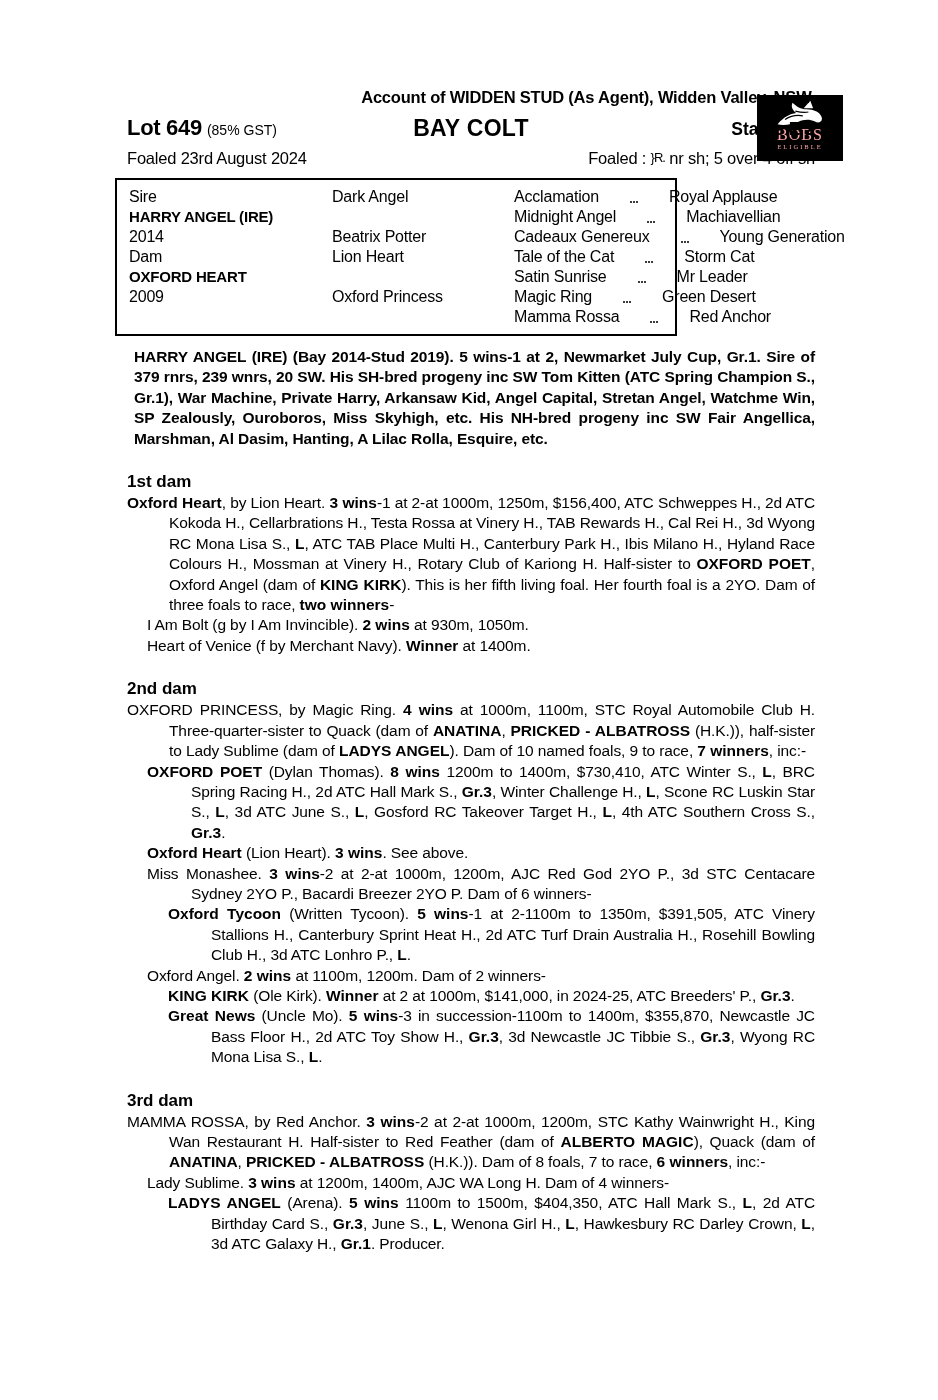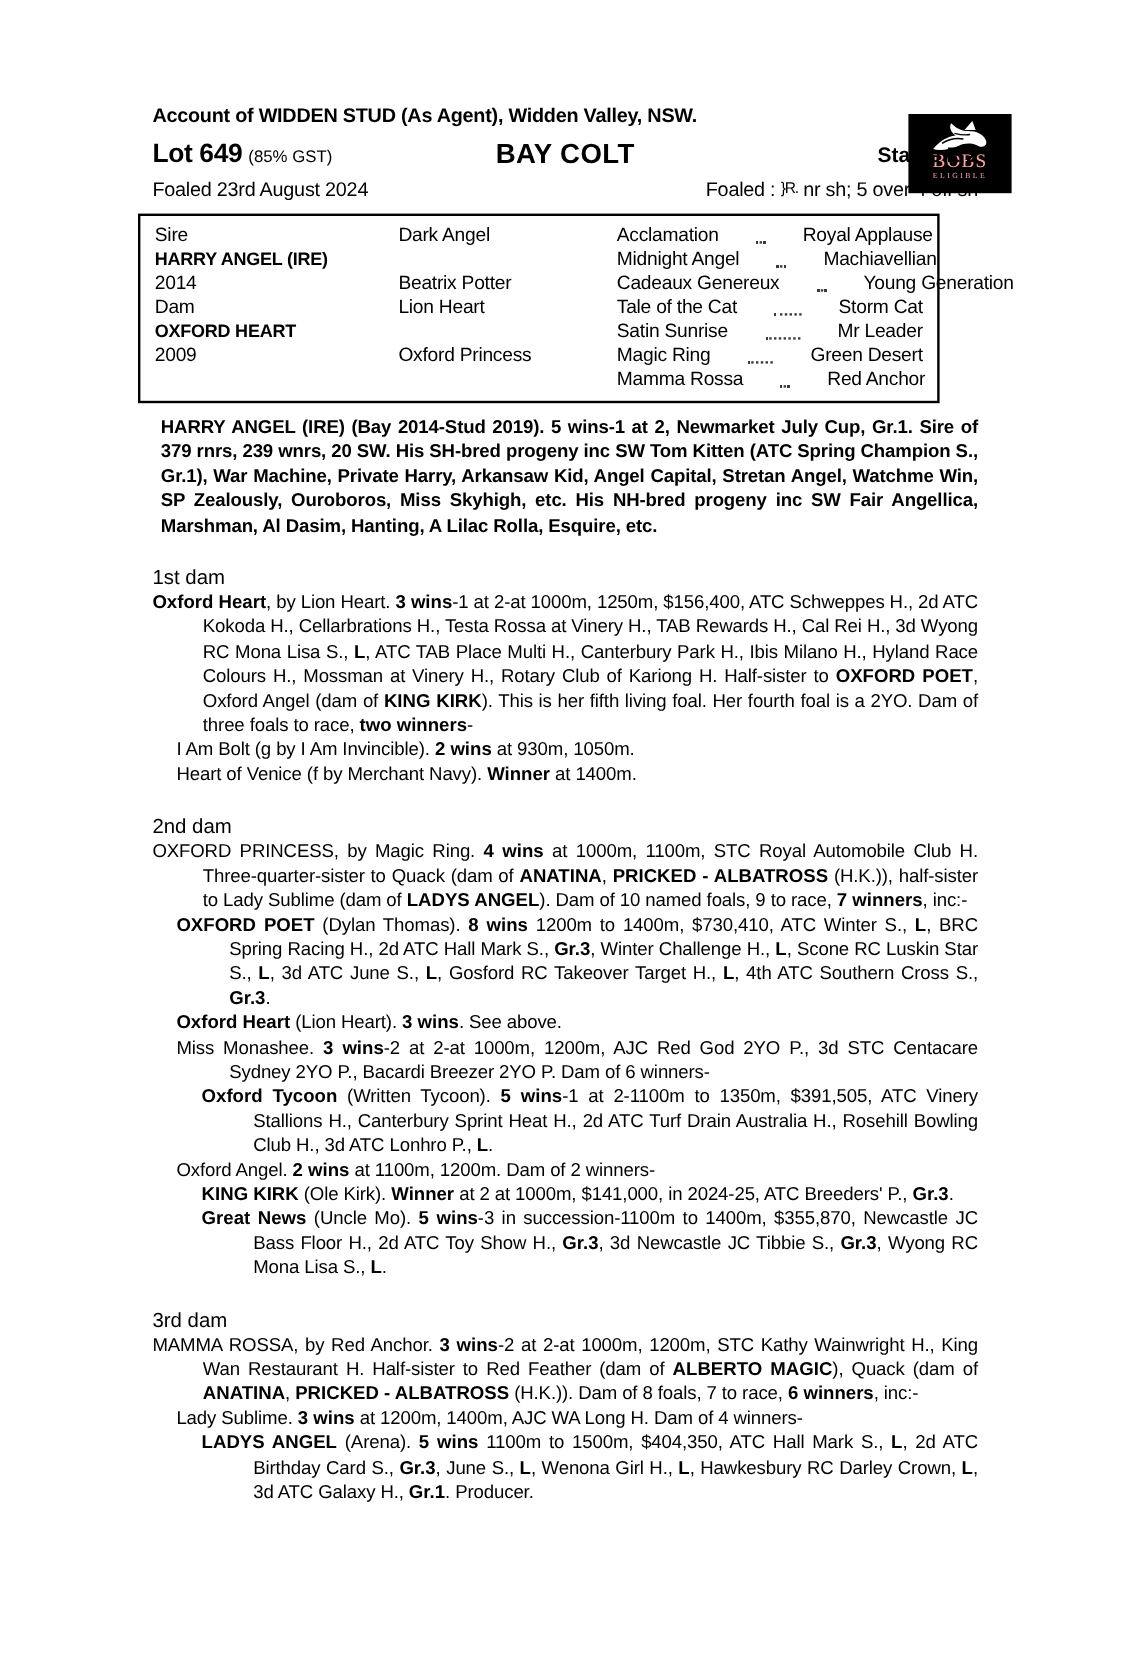--- a/index.html
+++ b/index.html
@@ -4,58 +4,58 @@
 <style>
   html,body { margin:0; padding:0; background:#e8e8e8; }
   .page {
     position:relative; width:938px; height:1400px; margin:0 auto;
     background:#ffffff; color:#000; overflow:hidden;
     font-family:"Liberation Sans","DejaVu Sans",sans-serif;
   }
   .content { position:absolute; left:127px; top:0; width:688px; }
 
   
-  .account-line { margin-top:88px; text-align:left; font-weight:bold; font-size:16.5px; letter-spacing:-0.2px; }
+  .account-line { margin-top:88px; text-align:right; font-weight:bold; font-size:16.5px; letter-spacing:-0.2px; }
   .bobs-logo {
     position:absolute; left:757px; top:62px; width:86px; height:66px;
     background:#000; color:#fca5a5; text-align:center; box-sizing:border-box; padding-top:4px;margin-top:33px;
   }
   .bobs-logo svg { display:block; margin:0 auto; }
   .bobs-t { font-family:"Liberation Serif","DejaVu Serif",serif; font-size:16px; line-height:15px; letter-spacing:1px; }
   .bobs-s { font-family:"Liberation Serif","DejaVu Serif",serif; font-size:6.5px; letter-spacing:2px; line-height:9px; }
 
   .lot-line { position:relative; display:flex; align-items:baseline; margin-top:8px; height:30px; }
   .lot-no { font-weight:bold; font-size:22px; letter-spacing:-0.3px; }
   .gst { font-size:14px; margin-left:5px; }
   .colt { position:absolute; left:50%; transform:translateX(-50%); font-weight:bold; font-size:23px; letter-spacing:0.3px; }
   .stable { margin-left:auto; font-weight:bold; font-size:17.5px; }
 
   .foaled-line { display:flex; justify-content:space-between; font-size:16.5px; margin-top:4px; letter-spacing:-0.2px; }
   .brand-glyph { font-size:13px; vertical-align:2px; letter-spacing:-1px; }
 
   
   .ped-box {
-    margin:10px 0 0 -12px; width:668px; box-sizing:border-box;
+    margin:10px 0 0 -12px; width:562px; box-sizing:border-box;
     border:2px solid #000; padding:7px 12px 7px 12px;
   }
   .ped-row { display:grid; grid-template-columns:203px 182px 1fr; line-height:20px; font-size:16px; letter-spacing:-0.2px; }
   .ped-name { font-weight:bold; font-size:15px; letter-spacing:-0.2px; }
   .leader { display:flex; align-items:baseline; min-width:0;gap:28px; }
   .leader .fill { flex:1; border-bottom:2px dotted #3a3a3a; margin:0 3px; align-self:flex-end; margin-bottom:4px; min-width:8px; }
   .leader .rt { white-space:nowrap; }
   .leader .lf { white-space:nowrap; }
 
   
   .sire-para {
     margin:11px 0 0; padding-left:7px; font-weight:bold; font-size:15.5px;
     line-height:20.4px; text-align:justify; letter-spacing:-0.1px;
   }
 
   
-  .sec-h { margin:23px 0 1px; font-size:17px; font-weight:normal; }
+  .sec-h { margin:23px 0 1px; font-size:17px; font-weight:bold; }
   p.entry { margin:0; font-size:15.5px; line-height:20.4px; text-align:justify; letter-spacing:-0.1px; }
   p.entry b { letter-spacing:0; }
   p.dam  { padding-left:42px; text-indent:-42px; }
   p.foal { padding-left:64px; text-indent:-44px; }
   p.sub  { padding-left:84px; text-indent:-43px; }
 </style>
 </head>
 <body>
 
 <div class="page">

